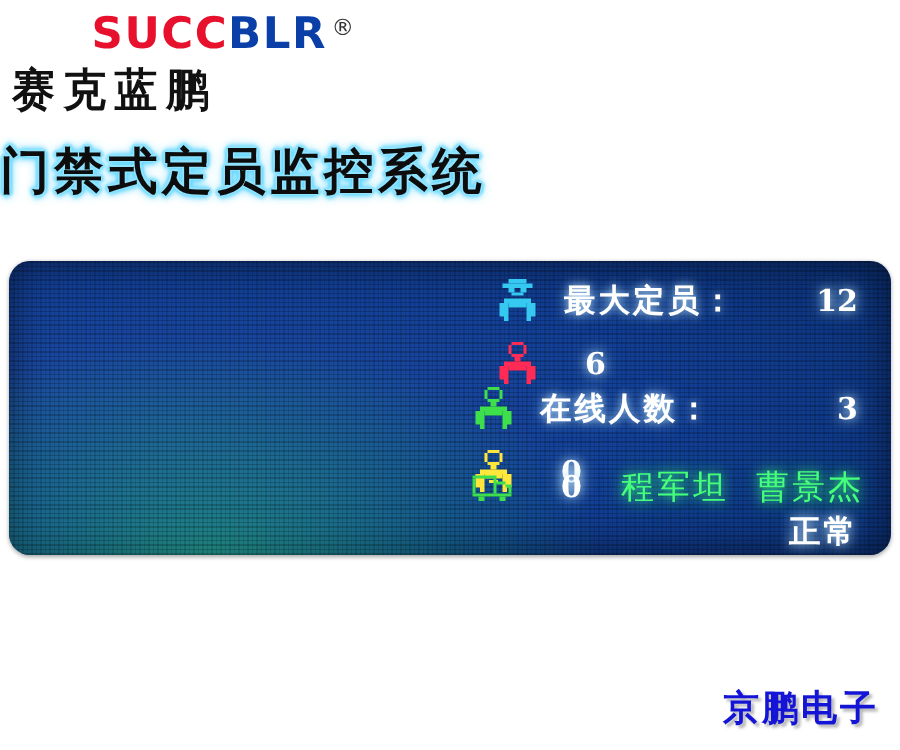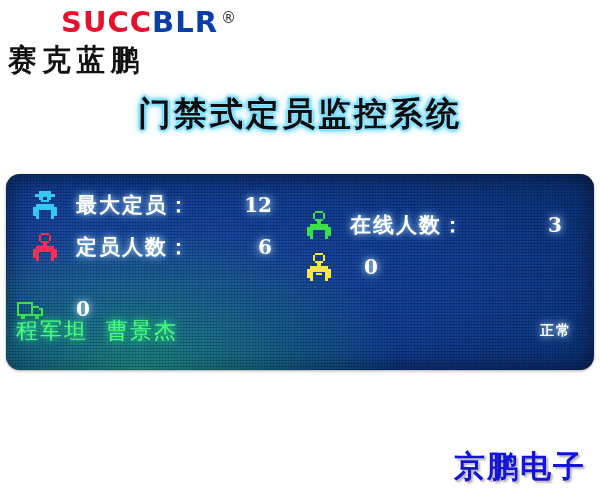--- a/index.html
+++ b/index.html
@@ -54,21 +54,21 @@
     transform: scaleX(0.95);
     transform-origin: left center;
   }
 
   
   .page-title {
     position: absolute;
     left: 0;
     top: 92px;
     width: 600px;
-    text-align: center;
+    text-align: left;
     font-size: 33px;
     font-weight: bold;
     letter-spacing: 3px;
     color: #0d0d0d;
     text-shadow:
       -1px -1px 0 #8fe3ff,  1px -1px 0 #8fe3ff,
       -1px  1px 0 #8fe3ff,  1px  1px 0 #8fe3ff,
       -2px  0   2px #66d9ff, 2px 0 2px #66d9ff,
        0   -2px 3px #66d9ff, 0  2px 3px #66d9ff,
        0    0   8px #39c6f5;
@@ -108,22 +108,23 @@
     pointer-events: none;
   }
 
   .rows {
     position: relative;
     z-index: 3;
     padding: 10px 0 0 0;
   }
   .row {
     display: flex;
-    align-items: center;
+    align-items: flex-end;
     height: 42px;
+    flex-direction: column;
   }
 
   .cell {
     display: flex;
     align-items: center;
     height: 42px;
   }
   .cell-left { width: 288px; padding-left: 22px; box-sizing: border-box; }
   .cell-right { width: 290px; padding-left: 8px; box-sizing: border-box; margin-top: 40px; }
 
@@ -164,34 +165,34 @@
     letter-spacing: 2px;
     color: #46ff7a;
     text-shadow: 0 0 7px rgba(60,255,130,0.9), 0 0 16px rgba(30,220,110,0.6);
     white-space: nowrap;
     padding-left: 10px;
   }
   .name-item { margin-right: 18px; }
   .status {
     flex: 0 0 auto;
     padding-right: 22px;
-    font-size: 14px;
+    font-size: 21px;
     font-weight: bold;
     letter-spacing: 2px;
     color: #ffffff;
     text-shadow: 0 0 7px rgba(200,235,255,0.9), 0 0 14px rgba(130,200,255,0.55);
     white-space: nowrap;
   }
 
   
   .footer-brand {
     position: absolute;
     right: 14px;
     bottom: 12px;
-    font-size: 31px;
+    font-size: 24px;
     font-weight: bold;
     letter-spacing: 2px;
     color: #1414d6;
     text-shadow: 2px 2px 2px rgba(120,120,120,0.55);
     white-space: nowrap;
   }
 </style>
 </head>
 <body>
 
@@ -260,21 +261,20 @@
             <rect x="13" y="10" width="8" height="2"></rect>
             <rect x="15" y="12" width="4" height="3"></rect>
             <rect x="8" y="15" width="18" height="3"></rect>
             <rect x="5" y="18" width="3" height="9"></rect>
             <rect x="26" y="18" width="3" height="9"></rect>
             <rect x="8" y="18" width="3" height="12"></rect>
             <rect x="23" y="18" width="3" height="12"></rect>
             <rect x="11" y="18" width="12" height="3"></rect>
           </g>
         </svg>
-        <span class="lbl">定员人数：</span>
         <span class="val">6</span>
       </div>
       <div class="cell cell-right">
         <svg class="icon" viewBox="0 0 34 32">
           <g fill="#ffe63a">
             <rect x="13" y="2" width="8" height="2"></rect>
             <rect x="11" y="4" width="2" height="6"></rect>
               <rect x="21" y="4" width="2" height="6"></rect>
             <rect x="13" y="10" width="8" height="2"></rect>
             <rect x="15" y="12" width="4" height="3"></rect>

